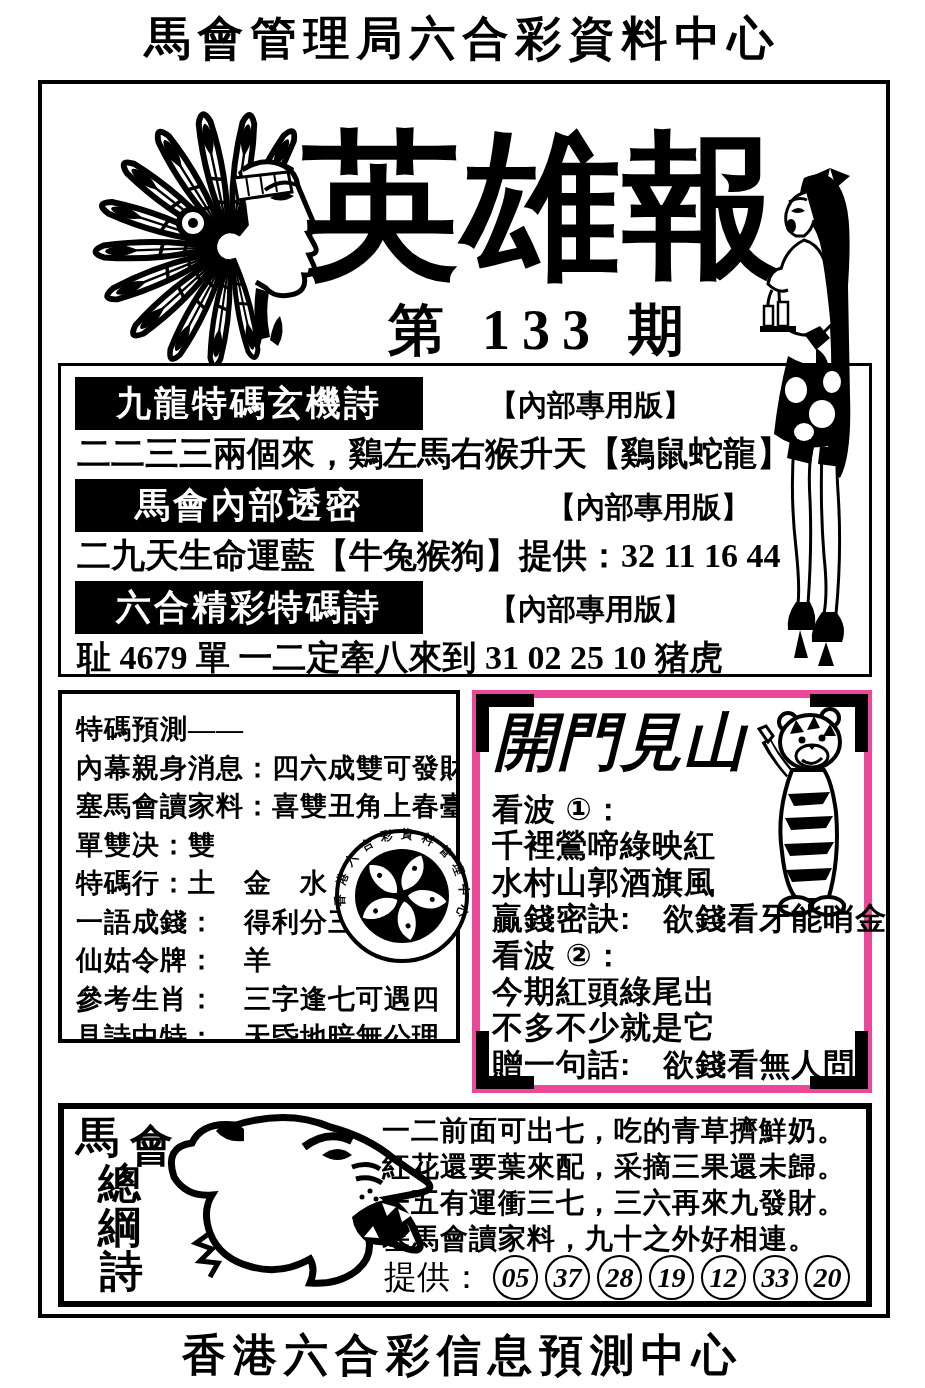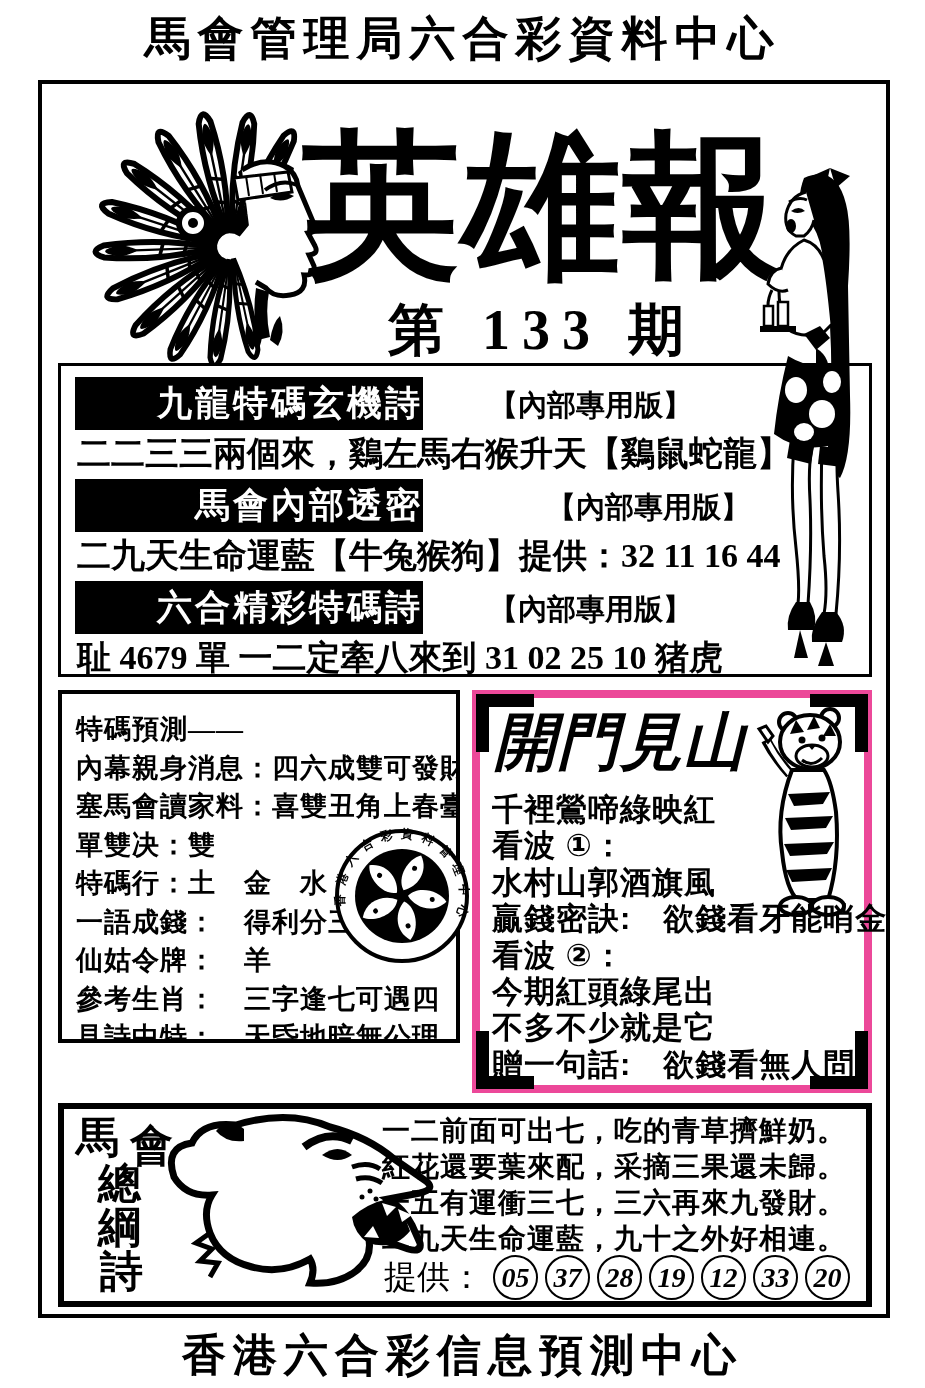--- a/index.html
+++ b/index.html
@@ -16,21 +16,21 @@
 
   .chief{position:absolute;left:46px;top:92px;width:284px;height:272px}
   .masthead-title{position:absolute;left:302px;top:112px;width:492px;font-size:158px;line-height:1.2;
     font-weight:900;letter-spacing:2px;white-space:nowrap}
   .issue{position:absolute;left:388px;top:293px;font-size:56px;font-weight:bold;letter-spacing:12px;white-space:nowrap}
   .woman{position:absolute;left:760px;top:156px;width:116px;height:512px;z-index:6}
 
   .boxA{position:absolute;left:58px;top:363px;width:814px;height:314px;border:3px solid #000}
   .tip-row{position:relative;height:102px}
   .tip-bar{position:absolute;left:14px;top:11px;width:348px;height:53px;background:#000;color:#fff;
-    font-size:35px;font-weight:bold;text-align:right;line-height:53px;letter-spacing:3px;white-space:nowrap}
+    font-size:35px;font-weight:bold;text-align:center;line-height:53px;letter-spacing:3px;white-space:nowrap}
   .tip-edition{position:absolute;left:428px;top:20px;font-size:29px;font-weight:bold;white-space:nowrap}
   div.tip-row:nth-of-type(2) .tip-edition{left:486px}
   .tip-line{position:absolute;left:16px;top:65px;font-size:34px;font-weight:bold;white-space:nowrap}
 
   .boxB{position:absolute;left:58px;top:690px;width:402px;height:353px;border:4px solid #000;
     padding:16px 0 0 14px;overflow:hidden}
   .pred-line{font-size:27px;font-weight:bold;line-height:38.5px;letter-spacing:1px;white-space:nowrap}
   .seal{position:absolute;left:332px;top:826px;width:140px;height:140px;z-index:7}
 
   .boxC{position:absolute;left:472px;top:690px;width:400px;height:403px;border:8px solid #ec4899}
@@ -231,22 +231,22 @@
       <path d="M38,70 Q22,112 28,152 Q32,190 44,200 L74,200 Q86,160 82,112 Q78,82 70,70 Z" fill="#fff" stroke="#000" stroke-width="4"></path>
       <path d="M34,94 l42,-2 l-7,12 l-29,2 z" fill="#000"></path>
       <path d="M31,118 l48,-2 l-7,12 l-35,2 z" fill="#000"></path>
       <path d="M30,144 l50,-2 l-7,12 l-37,2 z" fill="#000"></path>
       <path d="M32,170 l46,-2 l-6,12 l-34,2 z" fill="#000"></path>
       <ellipse cx="42" cy="206" rx="16" ry="9" fill="#fff" stroke="#000" stroke-width="4"></ellipse>
       <ellipse cx="74" cy="206" rx="16" ry="9" fill="#fff" stroke="#000" stroke-width="4"></ellipse>
     </svg>
 
     <div class="gate-lines">
-      <div class="gate-line">千裡鶯啼綠映紅</div>
-        <div class="gate-line">看波 ①：</div>
+      <div class="gate-line">看波 ①：</div>
+        <div class="gate-line">千裡鶯啼綠映紅</div>
         <div class="gate-line">水村山郭酒旗風</div>
         <div class="gate-line">贏錢密訣:　欲錢看牙能哨金</div>
         <div class="gate-line">看波 ②：</div>
         <div class="gate-line">今期紅頭綠尾出</div>
         <div class="gate-line">不多不少就是它</div>
         <div class="gate-line">贈一句話:　欲錢看無人問</div>
     </div>
   </div>
 
   <div class="boxD">
@@ -269,21 +269,21 @@
       <path d="M54,124 l-14,10 l16,6 l-12,12 l18,2 l-8,14" stroke="#000" stroke-width="5" fill="none"></path>
       <circle cx="206" cy="88" r="2.5" fill="#000"></circle>
         <circle cx="214" cy="82" r="2.5" fill="#000"></circle>
         <circle cx="220" cy="90" r="2.5" fill="#000"></circle>
     </svg>
 
     <div class="poem">
       <div class="poem-line">一二前面可出七，吃的青草擠鮮奶。</div>
         <div class="poem-line">紅花還要葉來配，采摘三果還未歸。</div>
         <div class="poem-line">一五有運衝三七，三六再來九發財。</div>
-        <div class="poem-line">二九天生命運藍，九十之外好相連。</div>
+        <div class="poem-line">塞馬會讀家料，九十之外好相連。</div>
     </div>
 
     <div class="provide">
       <span class="provide-label">提供：</span>
       <span class="num-circle">05</span>
         <span class="num-circle">37</span>
         <span class="num-circle">28</span>
         <span class="num-circle">19</span>
         <span class="num-circle">12</span>
         <span class="num-circle">33</span>

